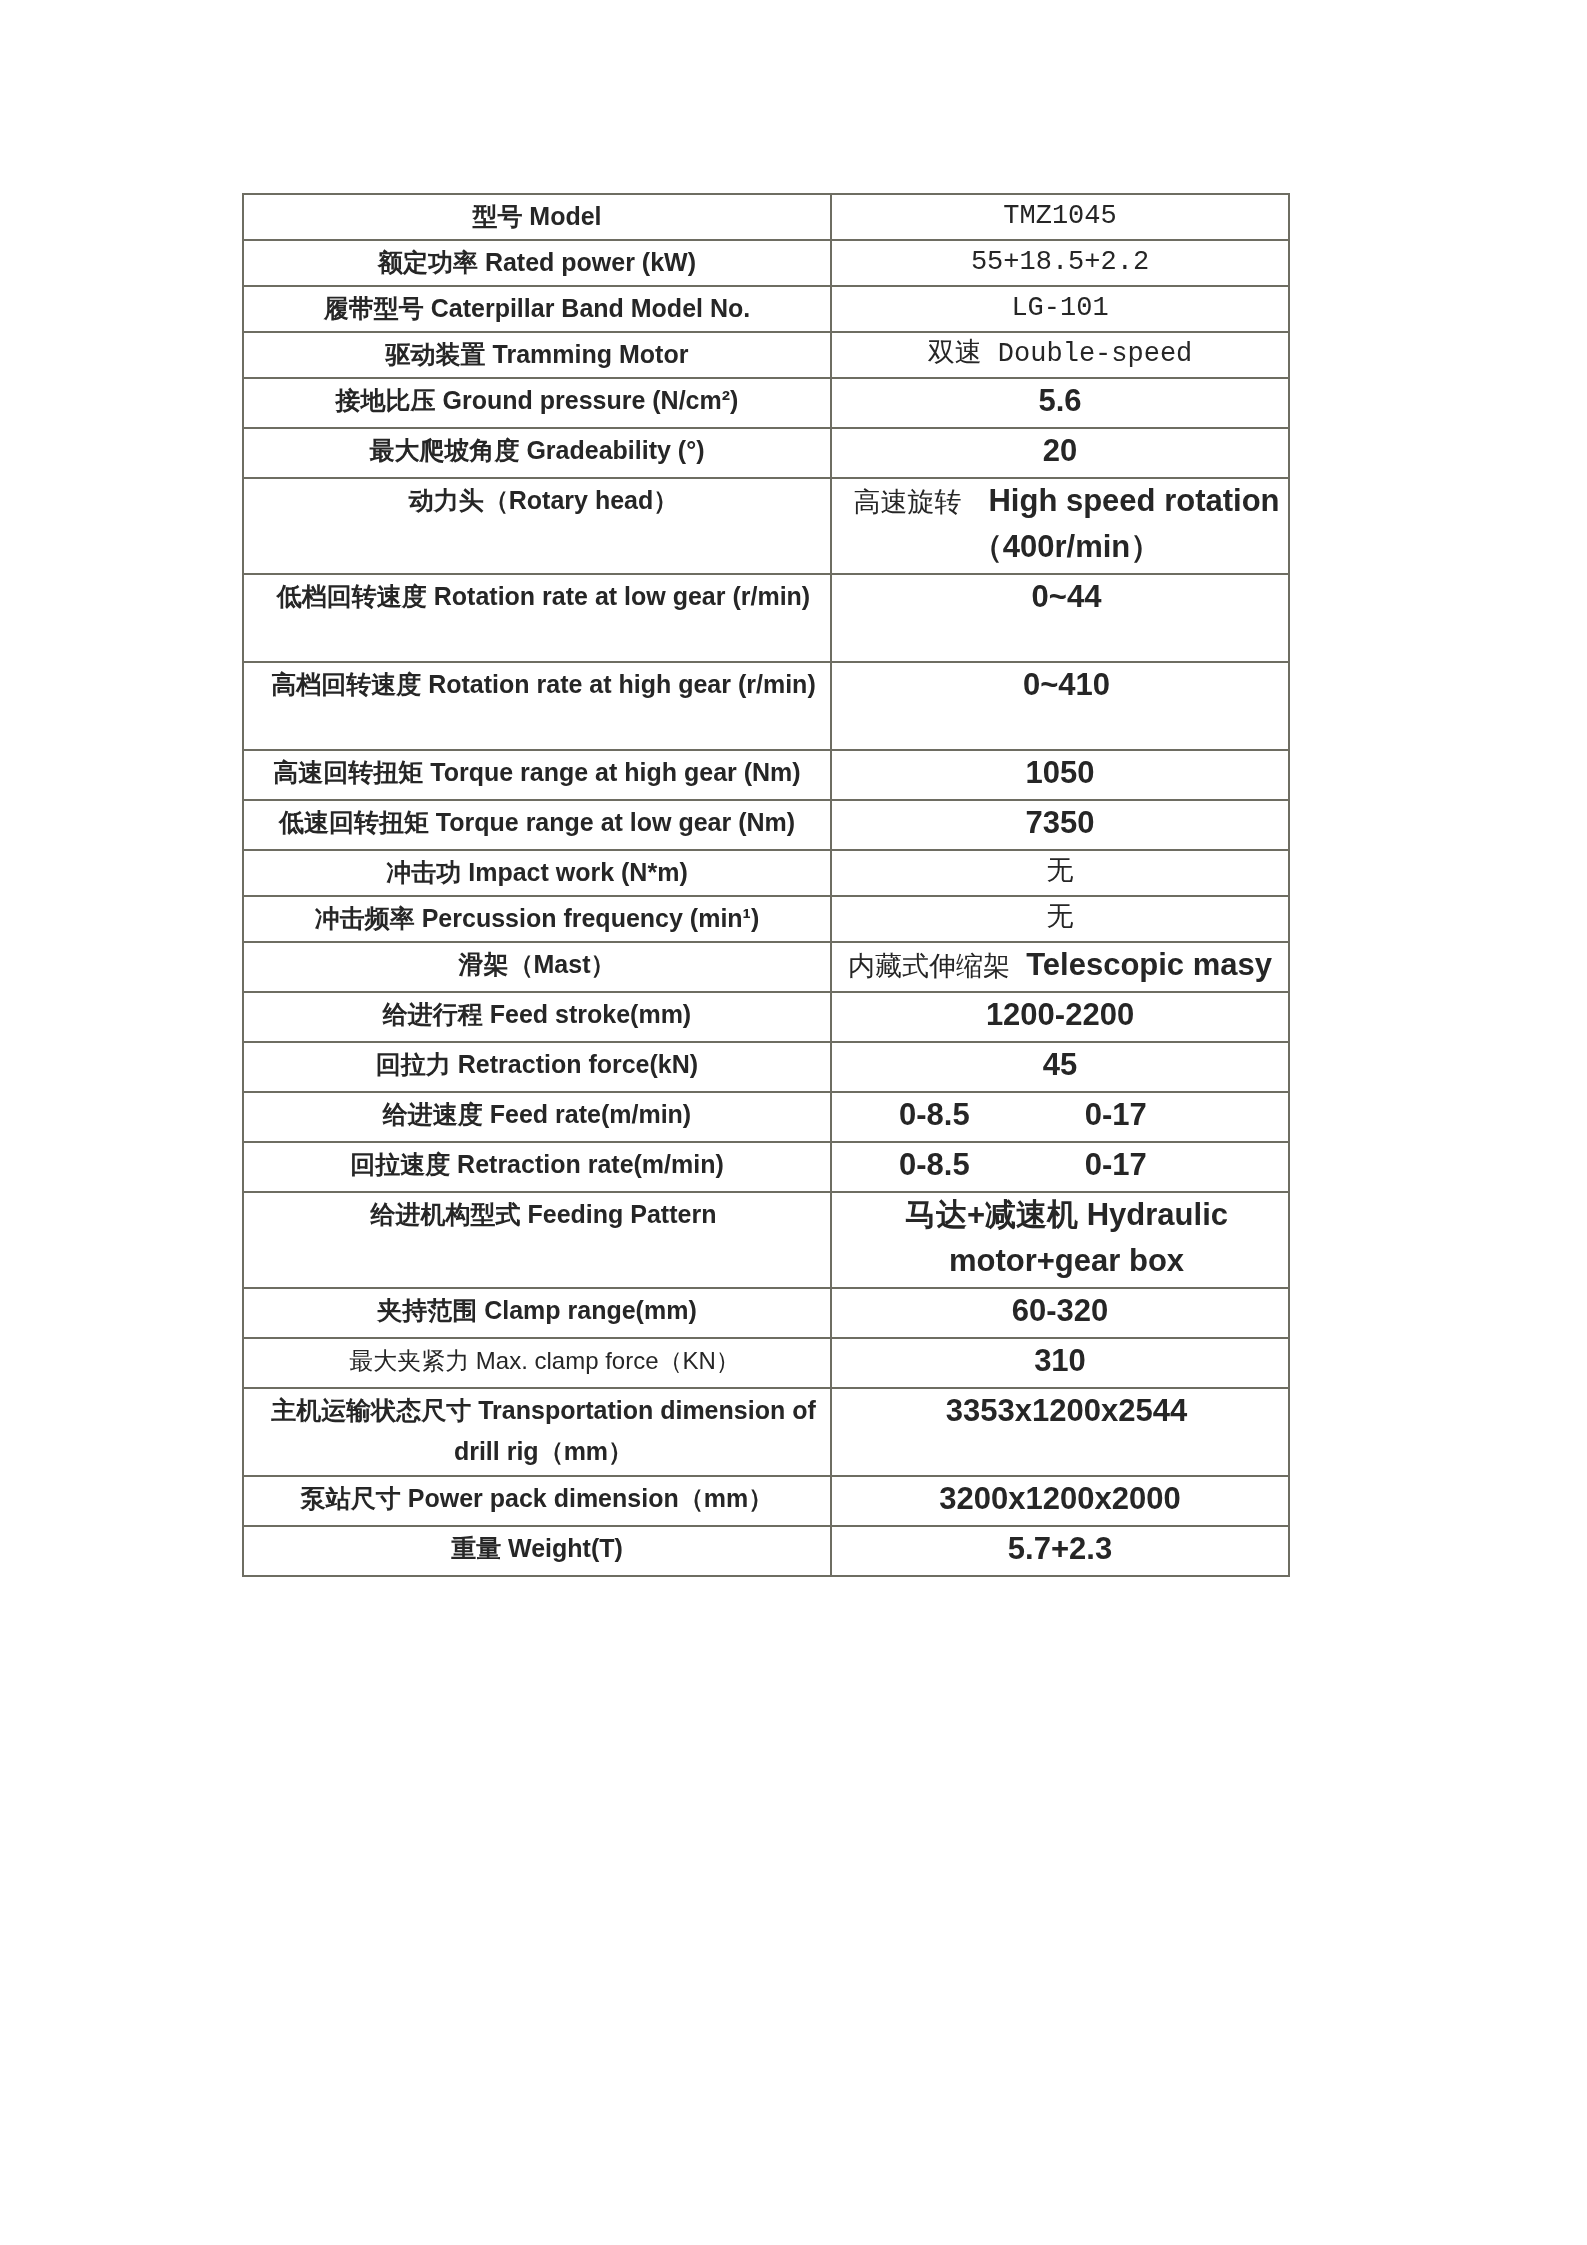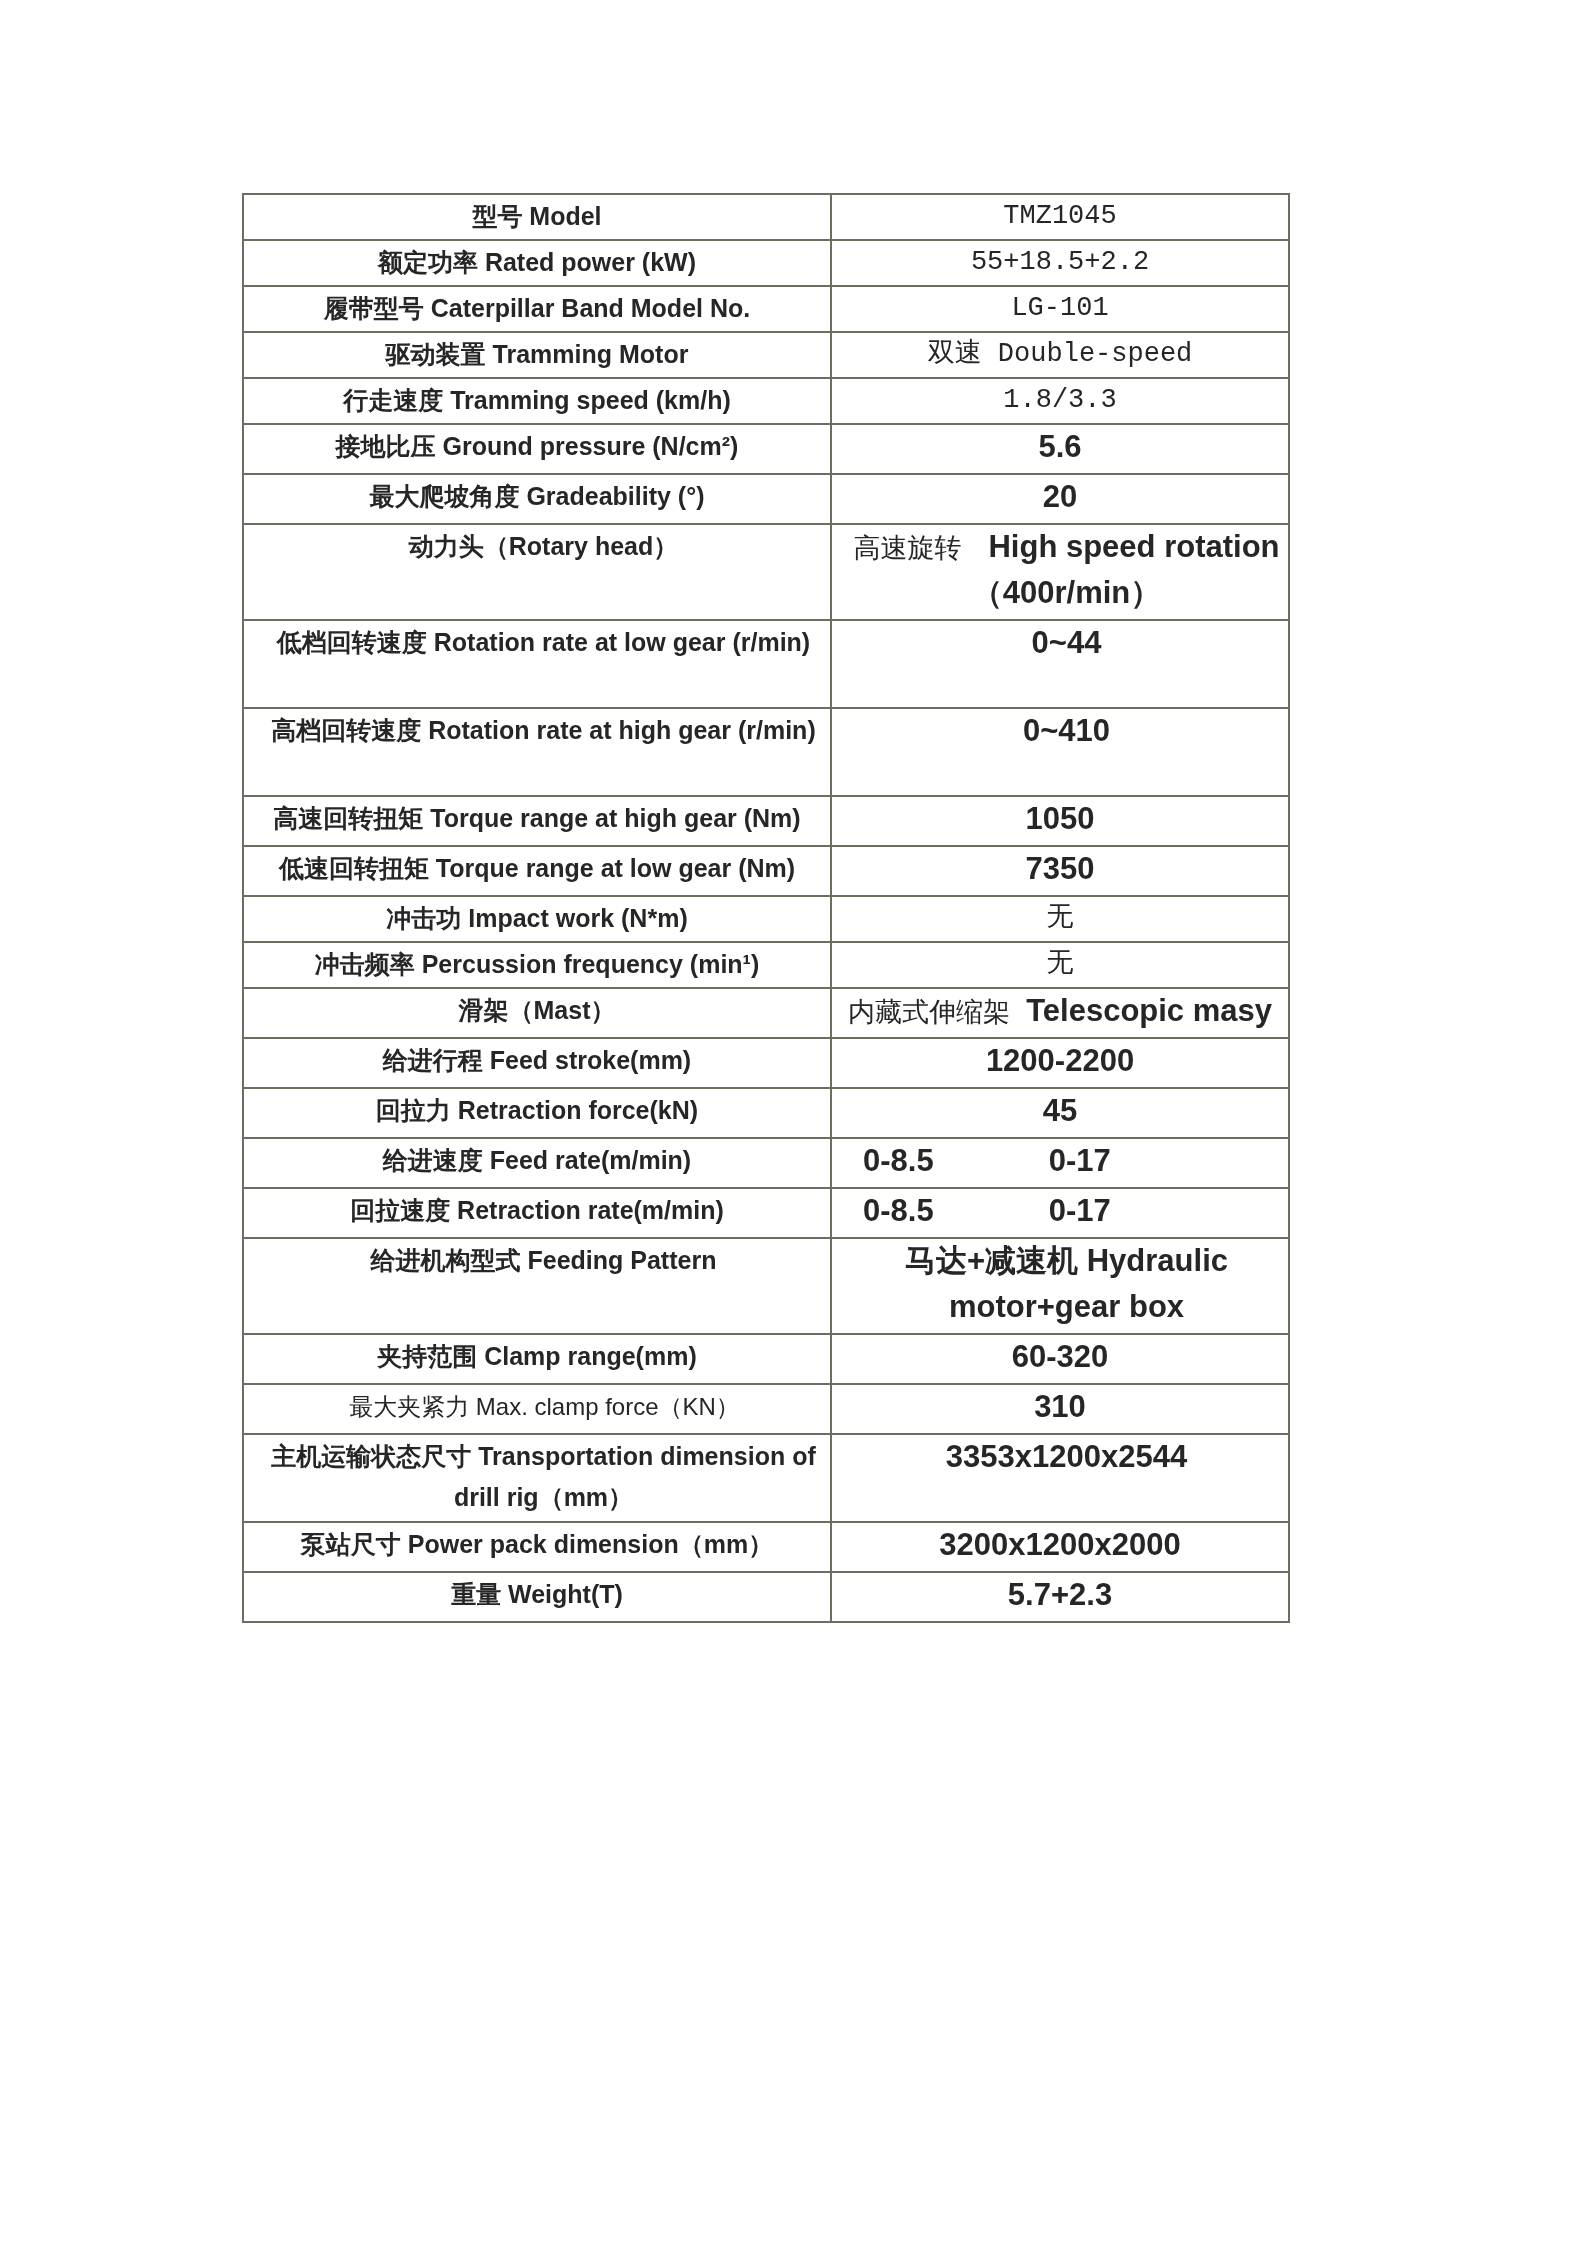--- a/index.html
+++ b/index.html
@@ -30,21 +30,21 @@
   tr.h1 td{height:41px;}
   tr.h2 td{height:84px;padding-left:19px;}
   td.label{font-weight:700;font-size:25px;}
   td.label.reg{font-weight:400;font-size:24px;padding-left:21px;}
   .red{color:var(--red,#e60d0d);}
   .val-serif{
     font-family:"Liberation Mono","DejaVu Sans Mono",monospace;
     font-weight:400;font-size:27px;
   }
   .val-bold{font-weight:700;font-size:31px;}
-  td.dual{text-align:left;padding-left:31px;}
+  td.dual{text-align:left;padding-left:67px;}
   td.dual span + span{margin-left:115px;}
 </style>
 </head>
 <body>
 
 <div class="page">
   <table class="spec-table">
     <colgroup>
       <col class="c1">
       <col class="c2">
@@ -58,24 +58,20 @@
           <td class="label">额定功率 Rated power (kW)</td>
           <td class="value"><span class="val-serif">55+18.5+2.2</span></td>
         </tr>
         <tr class="h1">
           <td class="label">履带型号 Caterpillar Band Model No.</td>
           <td class="value"><span class="val-serif">LG-101</span></td>
         </tr>
         <tr class="h1">
           <td class="label">驱动装置 Tramming Motor</td>
           <td class="value"><span class="val-serif">双速 Double-speed</span></td>
-        </tr>
-        <tr class="h1">
-          <td class="label">行走速度 Tramming speed (km/h)</td>
-          <td class="value"><span class="val-serif">1.8/3.3</span></td>
         </tr>
         <tr class="h1">
           <td class="label">接地比压 Ground pressure (N/cm²)</td>
           <td class="value"><span class="val-bold">5.6</span></td>
         </tr>
         <tr class="h1">
           <td class="label">最大爬坡角度 Gradeability (°)</td>
           <td class="value"><span class="val-bold">20</span></td>
         </tr>
         <tr class="h2">

